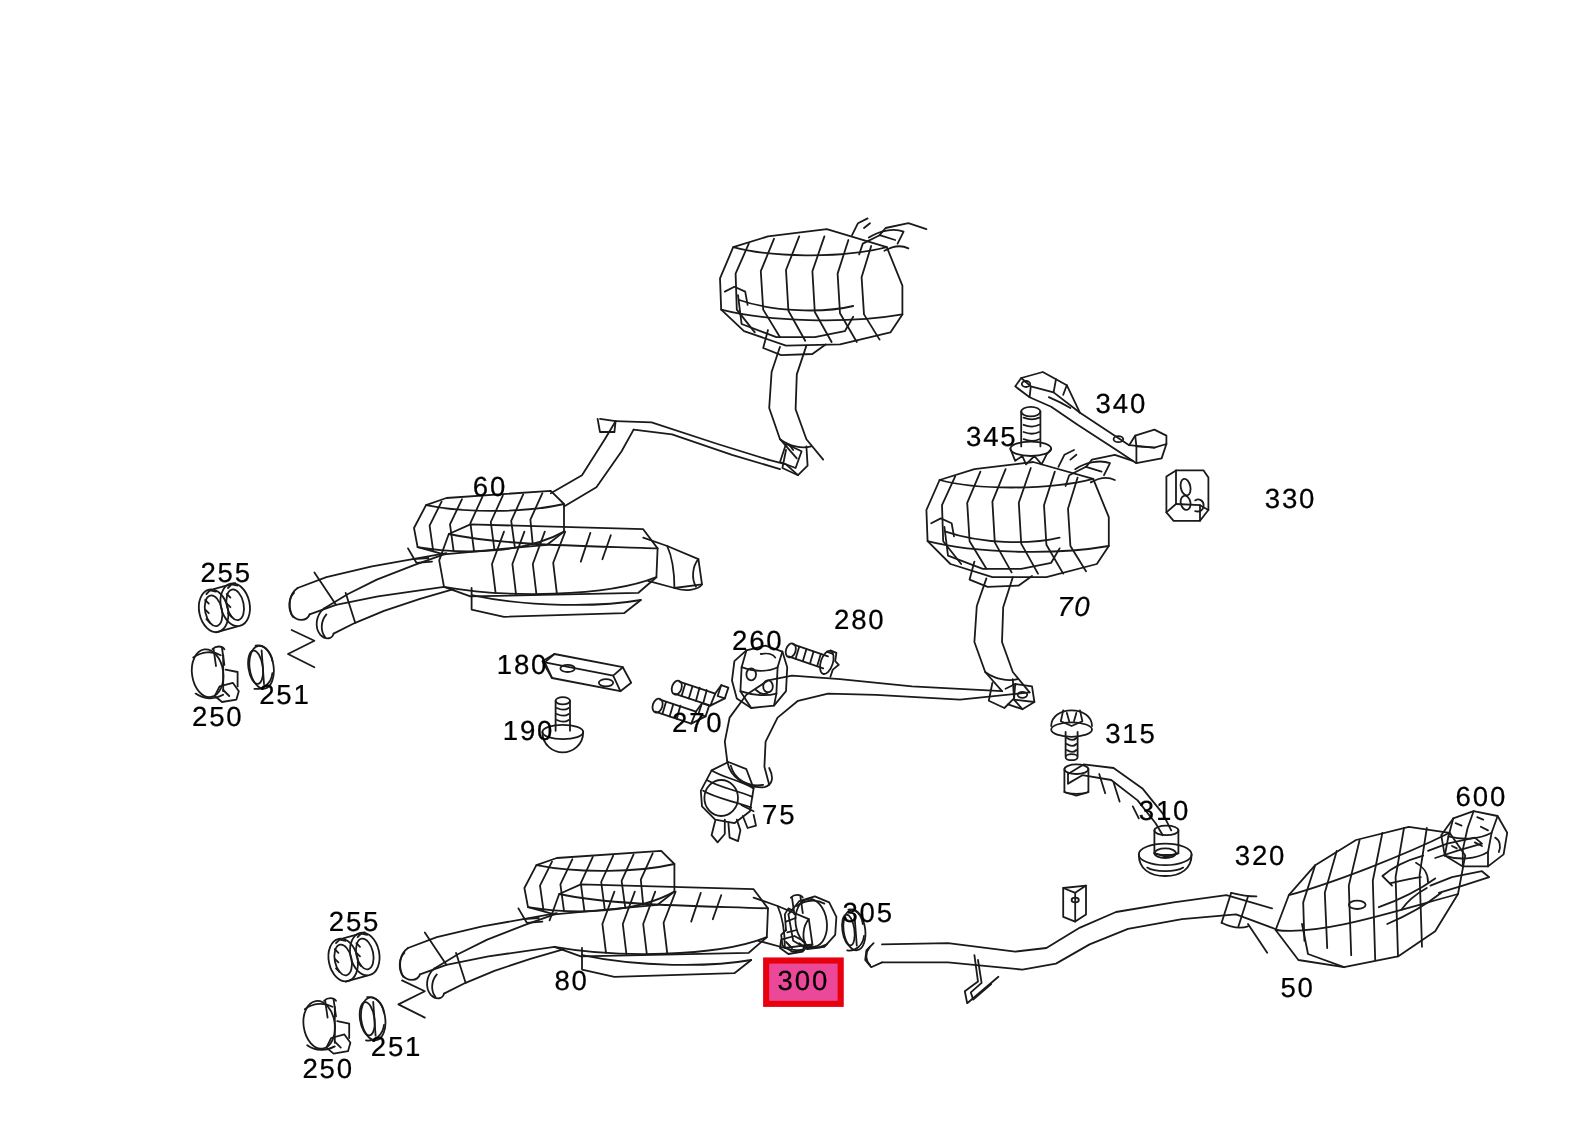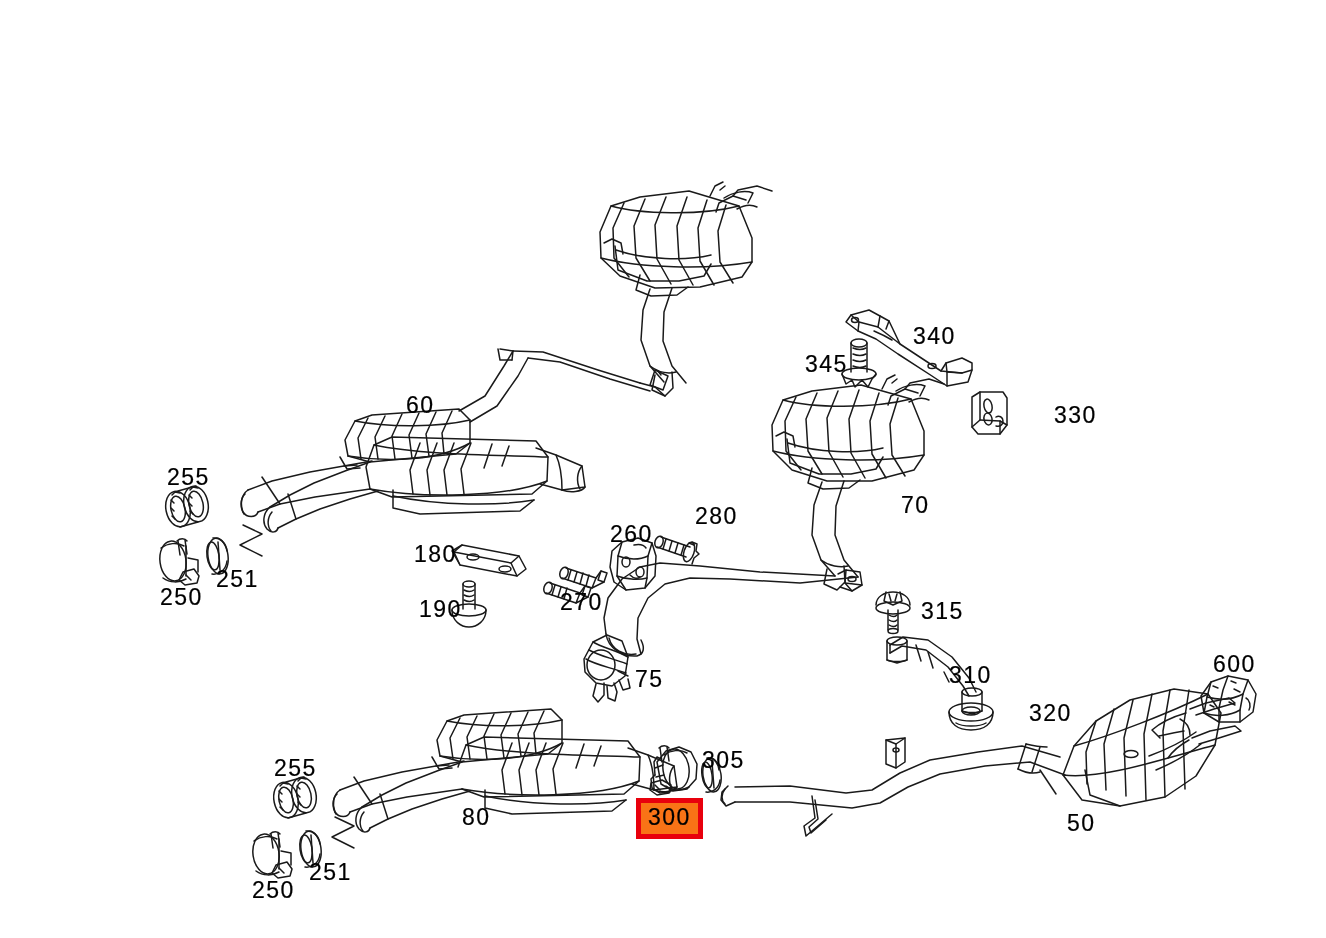--- a/index.html
+++ b/index.html
@@ -28,21 +28,21 @@
     font-size: 23px;
     letter-spacing: 1.5px;
     color: #000000;
     white-space: nowrap;
     line-height: 1;
     -webkit-text-stroke: 0.2px #000;
   }
   .callout.highlighted {
     border: 5px solid #e8000d;
     padding: 3px 7px 5px 7px;
-    background: #f97316;
+    background: #ec4899;
     line-height: 1;
   }
 </style>
 </head>
 <body>
 
 <div id="stage">
 
   <svg id="diagram-svg" viewBox="0 0 1326 938">
     <g fill="none" stroke="#1a1a1a" stroke-width="1.5" stroke-linecap="round" stroke-linejoin="round">
@@ -510,31 +510,31 @@
       </g>
       <path d="M335 817 L354 826 L332 837 L354 848"></path>
 
     </g>
   </svg>
 
   <div id="callout-layer">
       <div class="callout" style="left: 167px; top: 466px;">255</div>
       <div class="callout" style="left: 160px; top: 586px;">250</div>
       <div class="callout" style="left: 216px; top: 568px;">251</div>
-      <div class="callout" style="left: 394px; top: 394px; margin-left: 12px;">60</div>
+      <div class="callout" style="left: 394px; top: 394px;">60</div>
       <div class="callout" style="left: 414px; top: 543px;">180</div>
       <div class="callout" style="left: 419px; top: 598px;">190</div>
       <div class="callout" style="left: 560px; top: 591px;">270</div>
       <div class="callout" style="left: 610px; top: 523px;">260</div>
       <div class="callout" style="left: 667px; top: 505px; margin-left: 28px;">280</div>
       <div class="callout" style="left: 635px; top: 668px;">75</div>
       <div class="callout" style="left: 805px; top: 353px;">345</div>
       <div class="callout" style="left: 913px; top: 325px;">340</div>
       <div class="callout" style="left: 1054px; top: 404px;">330</div>
-      <div class="callout" style="left: 901px; top: 494px;">70</div>
+      <div class="callout" style="left: 881px; top: 494px; font-style: italic;">70</div>
       <div class="callout" style="left: 921px; top: 600px;">315</div>
       <div class="callout" style="left: 949px; top: 664px;">310</div>
       <div class="callout" style="left: 993px; top: 702px; padding-left: 36px;">320</div>
       <div class="callout" style="left: 1213px; top: 653px;">600</div>
       <div class="callout" style="left: 1067px; top: 812px;">50</div>
       <div class="callout" style="left: 274px; top: 757px;">255</div>
       <div class="callout" style="left: 252px; top: 879px;">250</div>
       <div class="callout" style="left: 309px; top: 861px;">251</div>
       <div class="callout" style="left: 462px; top: 806px;">80</div>
       <div class="callout" style="left: 702px; top: 749px;">305</div>

